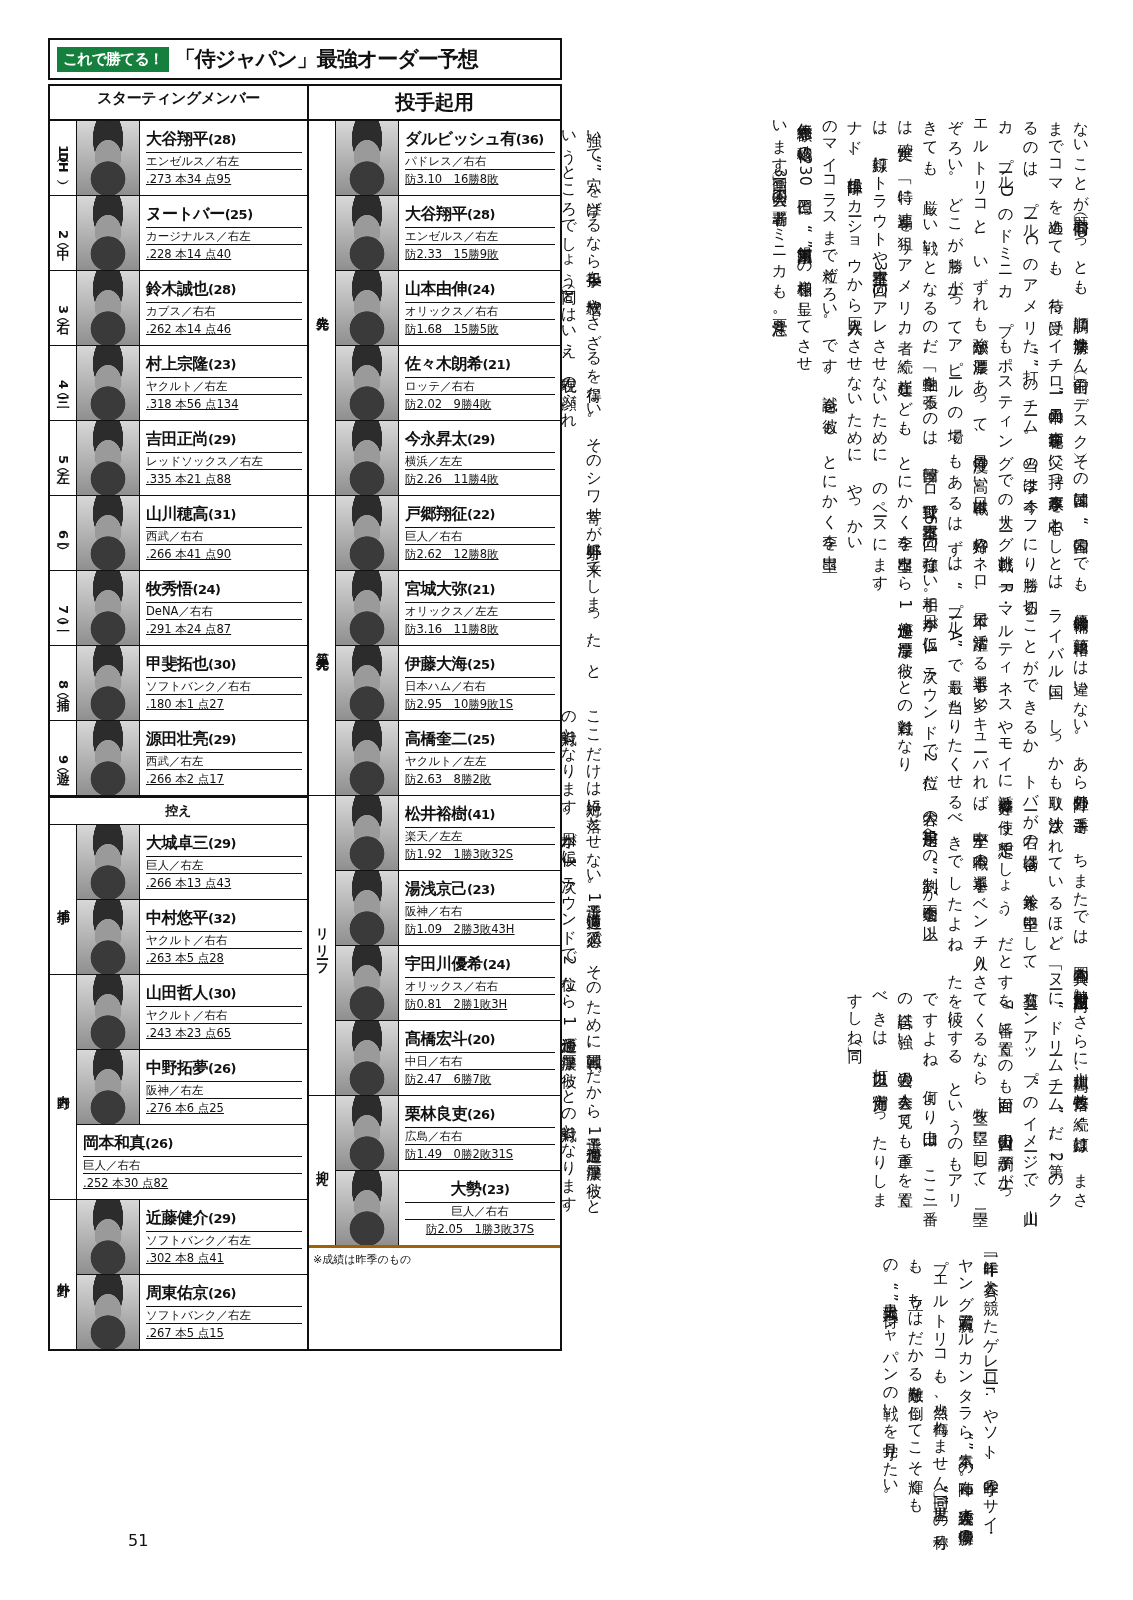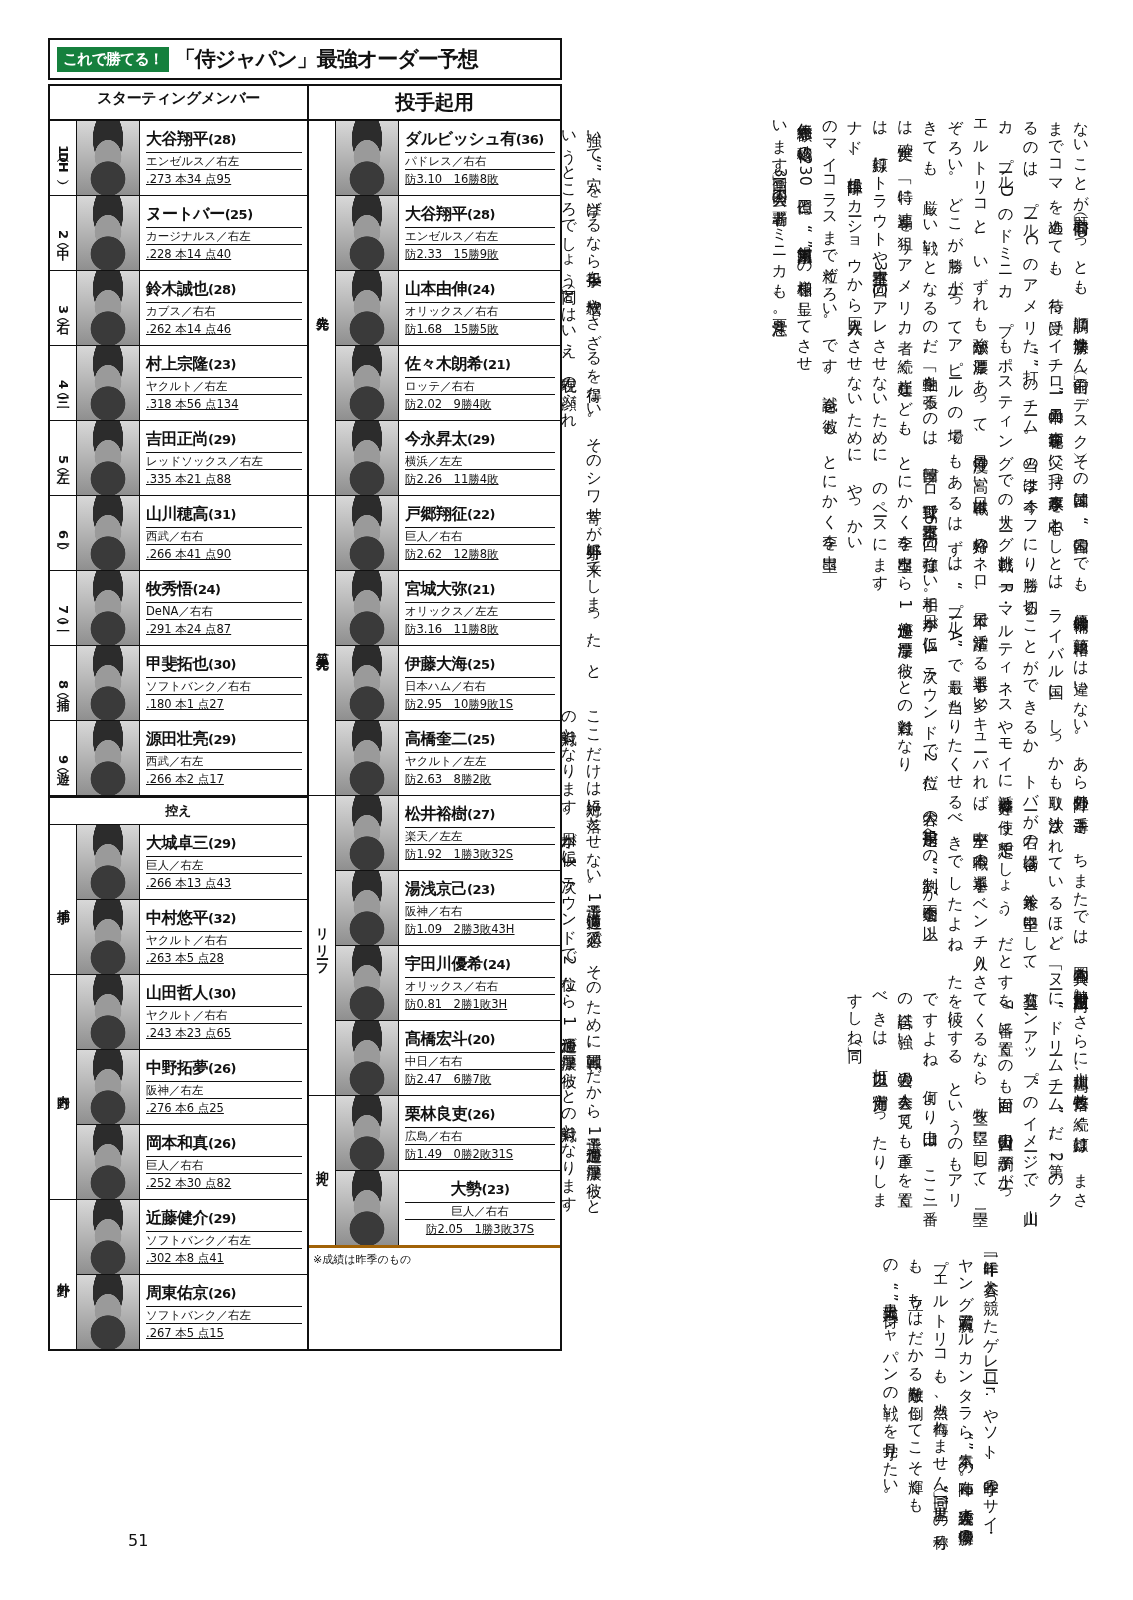--- a/index.html
+++ b/index.html
@@ -270,21 +270,21 @@
             <div class="prow">
               <div class="face">
                   <div class="ph"></div>
                 </div>
               <div class="pinfo">
                 <div class="pname"><span>中野拓夢</span><span class="age">(26)</span></div>
                 <div class="pteam">阪神／右左</div>
                 <div class="pstat">.276 本6 点25</div>
               </div>
             </div>
-            <div class="prow" style="border-bottom:none;">
+            <div class="prow" style="border-bottom:none;flex-direction:column;">
               <div class="face">
                   <div class="ph"></div>
                 </div>
               <div class="pinfo">
                 <div class="pname"><span>岡本和真</span><span class="age">(26)</span></div>
                 <div class="pteam">巨人／右右</div>
                 <div class="pstat">.252 本30 点82</div>
               </div>
             </div>
           </div>
@@ -431,21 +431,21 @@
         <div class="sec">
           <div class="sec-label">
               <span>リリーフ</span>
             </div>
           <div class="sec-body">
             <div class="prow">
               <div class="face">
                   <div class="ph"></div>
                 </div>
               <div class="pinfo">
-                <div class="pname"><span>松井裕樹</span><span class="age">(27)</span></div>
+                <div class="pname"><span>松井裕樹</span><span class="age">(41)</span></div>
                 <div class="pteam">楽天／左左</div>
                 <div class="pstat">防1.92　1勝3敗32S</div>
               </div>
             </div>
             <div class="prow">
               <div class="face">
                   <div class="ph"></div>
                 </div>
               <div class="pinfo">
                 <div class="pname"><span>湯浅京己</span><span class="age">(23)</span></div>

